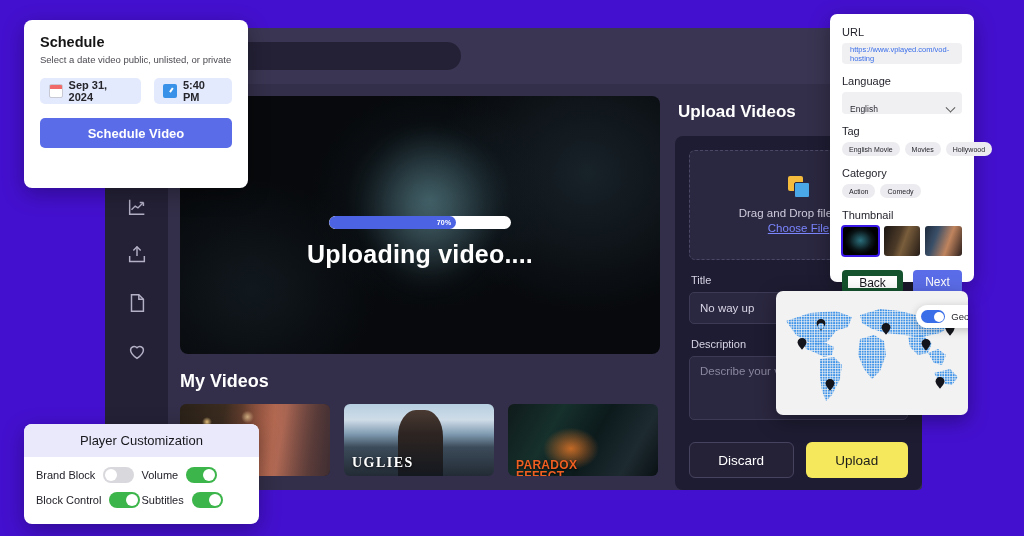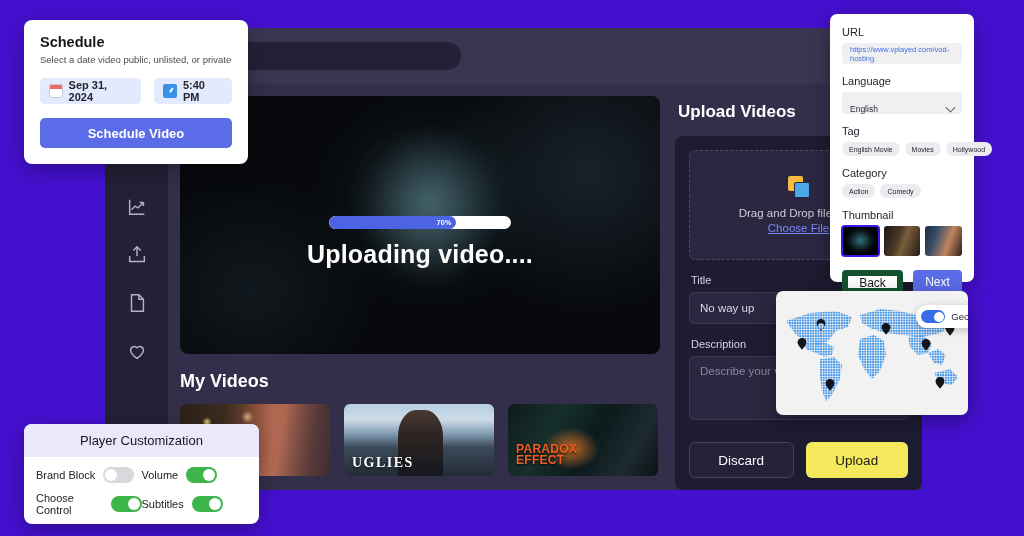--- a/index.html
+++ b/index.html
@@ -102,21 +102,21 @@
     position:absolute; left:8px; bottom:5px; color:#fff; font-size:14px;
     font-weight:bold; letter-spacing:1.5px; font-family:"Liberation Serif", serif;
     text-shadow: 0 1px 3px rgba(0,0,0,.8); z-index:3;
   }
   .vcard-3 {
     background:
       radial-gradient(ellipse 40px 30px at 42% 62%, rgba(255,130,40,.75), rgba(255,130,40,0) 70%),
       linear-gradient(120deg, #0f1b1a 0%, #16302c 30%, #0c1a1c 55%, #1d2a30 80%, #0a1114 100%);
   }
   .vcard-3 .movie-logo2 {
-    position:absolute; left:8px; top:40px; color:#ef5f22; font-size:12px;
+    position:absolute; left:8px; top:56px; color:#ef5f22; font-size:12px;
     font-weight:bold; line-height:11px; letter-spacing:.3px; z-index:3;
     text-shadow: 0 1px 2px rgba(0,0,0,.9);
   }
 
   
   .upload-col { position: absolute; left: 570px; top: 56px; width: 247px; height: 406px; }
   .upload-title { color: #fff; font-size: 17px; font-weight: bold; margin: 18px 0 0 3px; }
   .upload-panel {
     position: absolute; left: 0; top: 52px; width: 247px; height: 354px;
     background: #1e1c32; border-radius: 8px; padding: 14px;
@@ -156,21 +156,21 @@
     font-family: "Liberation Sans", sans-serif;
   }
   .btn-upload {
     flex: 1; height: 36px; background: #f5e85c; border: none;
     border-radius: 6px; color: #1b1b1b; font-size: 13.5px; cursor: pointer;
     font-family: "Liberation Sans", sans-serif;
   }
 
   
   .schedule-card {
-    position: absolute; left: 24px; top: 20px; width: 224px; height: 144px;
+    position: absolute; left: 24px; top: 20px; width: 224px; height: 168px;
     background: #fff; border-radius: 8px; padding: 14px 16px;
     box-shadow: 0 6px 22px rgba(0,0,0,.3);
   }
   .sch-title { font-size: 14.5px; font-weight: bold; color: #151515; }
   .sch-sub { font-size: 9.5px; color: #4a4a52; margin-top: 4px; }
   .sch-chips { display: flex; gap: 13px; margin-top: 13px; }
   .sch-chip {
     background: #e3eafd; border-radius: 5px; height: 26px; display: flex;
     align-items: center; gap: 6px; padding: 0 9px; cursor: pointer;
   }
@@ -462,21 +462,21 @@
             <div class="knob2"></div>
           </div>
       </div>
       <div class="pc-item">
         <div class="nm">Volume</div>
         <div class="tg2 on">
             <div class="knob2"></div>
           </div>
       </div>
       <div class="pc-item">
-        <div class="nm">Choose Control</div>
+        <div class="nm">Block Control</div>
         <div class="tg2 on">
             <div class="knob2"></div>
           </div>
       </div>
       <div class="pc-item">
         <div class="nm">Subtitles</div>
         <div class="tg2 on">
             <div class="knob2"></div>
           </div>
       </div>

